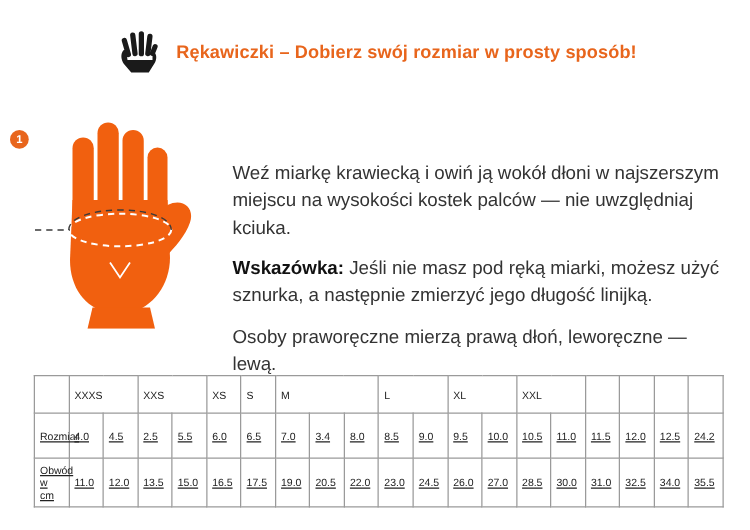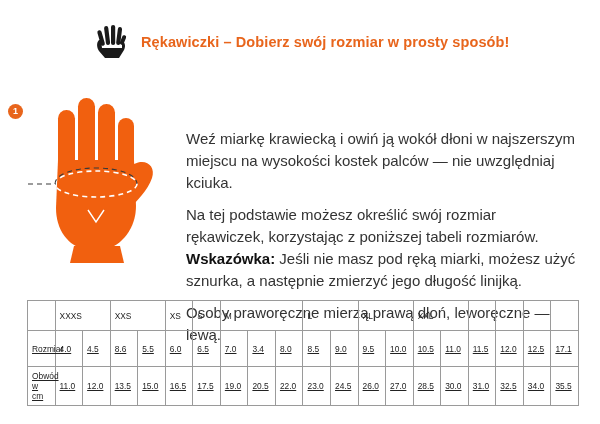--- a/index.html
+++ b/index.html
@@ -178,21 +178,20 @@
         <path d="M16 96 L44 96"></path>
       </g>
 
       <path d="M76 122 L84 134 L92 122" fill="none" stroke="#ffffff" stroke-width="1.4"></path>
     </svg>
   </div>
   <div class="badge-num">1</div>
 
   <div class="body-text">
     <p>Weź miarkę krawiecką i owiń ją wokół dłoni w najszerszym miejscu na wysokości kostek palców — nie uwzględniaj kciuka.</p>
-    <p class="tight">Na tej podstawie możesz określić swój rozmiar rękawiczek, korzystając z poniższej tabeli rozmiarów.</p>
     <p><span class="tip-label">Wskazówka:</span><span> Jeśli nie masz pod ręką miarki, możesz użyć sznurka, a następnie zmierzyć jego długość linijką.</span></p>
     <p>Osoby praworęczne mierzą prawą dłoń, leworęczne — lewą.</p>
   </div>
 
   <div class="table-wrap">
     <table class="size-table">
       <tbody>
         <tr class="head-row">
           <td class="head-label"></td>
         <td colspan="2">XXXS</td>
@@ -205,37 +204,37 @@
             <td colspan="2">XXL</td>
             <td class="blank-cell"></td>
             <td class="blank-cell"></td>
             <td class="blank-cell"></td>
             <td class="blank-cell"></td>
           </tr>
         <tr class="row-data">
           <td class="label-cell">Rozmiar</td>
         <td>4.0</td>
             <td>4.5</td>
-            <td>8.6</td>
+            <td>2.5</td>
             <td>5.5</td>
             <td>6.0</td>
             <td>6.5</td>
             <td>7.0</td>
             <td>3.4</td>
             <td>8.0</td>
             <td>8.5</td>
             <td>9.0</td>
             <td>9.5</td>
             <td>10.0</td>
             <td>10.5</td>
             <td>11.0</td>
             <td>11.5</td>
             <td>12.0</td>
             <td>12.5</td>
-            <td>17.1</td>
+            <td>24.2</td>
           </tr>
         <tr class="row-data">
           <td class="label-cell">Obwód w cm</td>
         <td>11.0</td>
             <td>12.0</td>
             <td>13.5</td>
             <td>15.0</td>
             <td>16.5</td>
             <td>17.5</td>
             <td>19.0</td>

